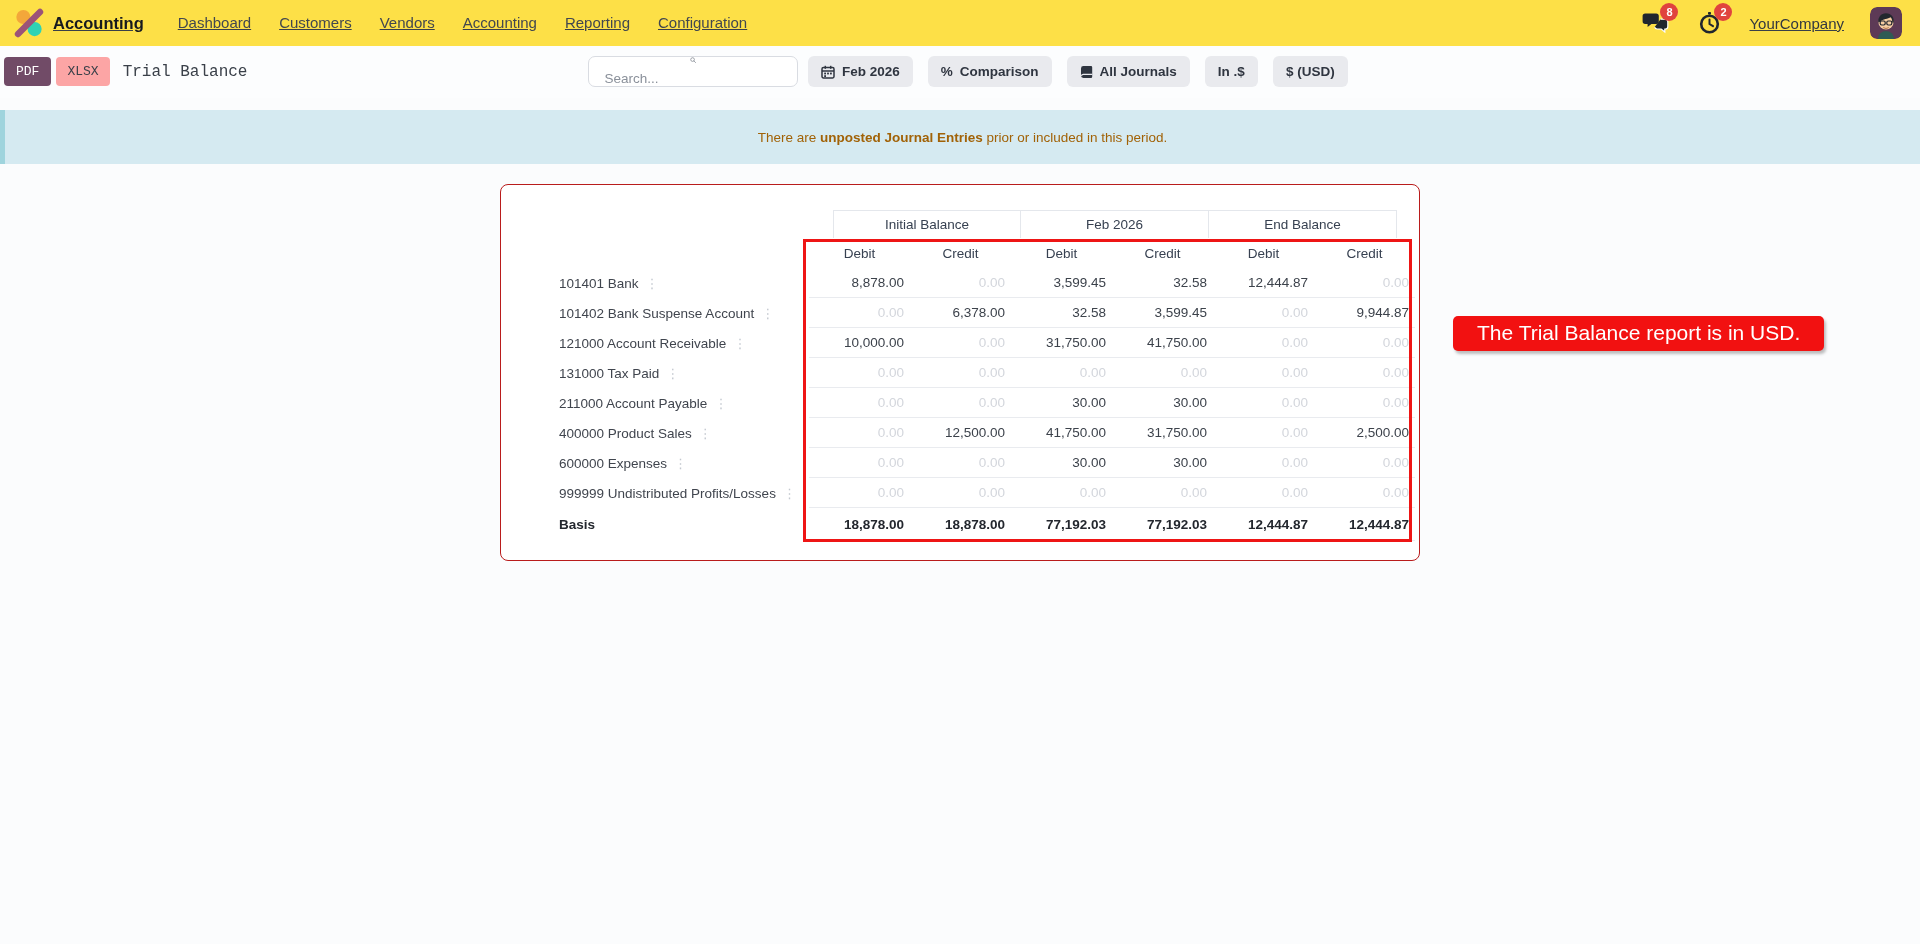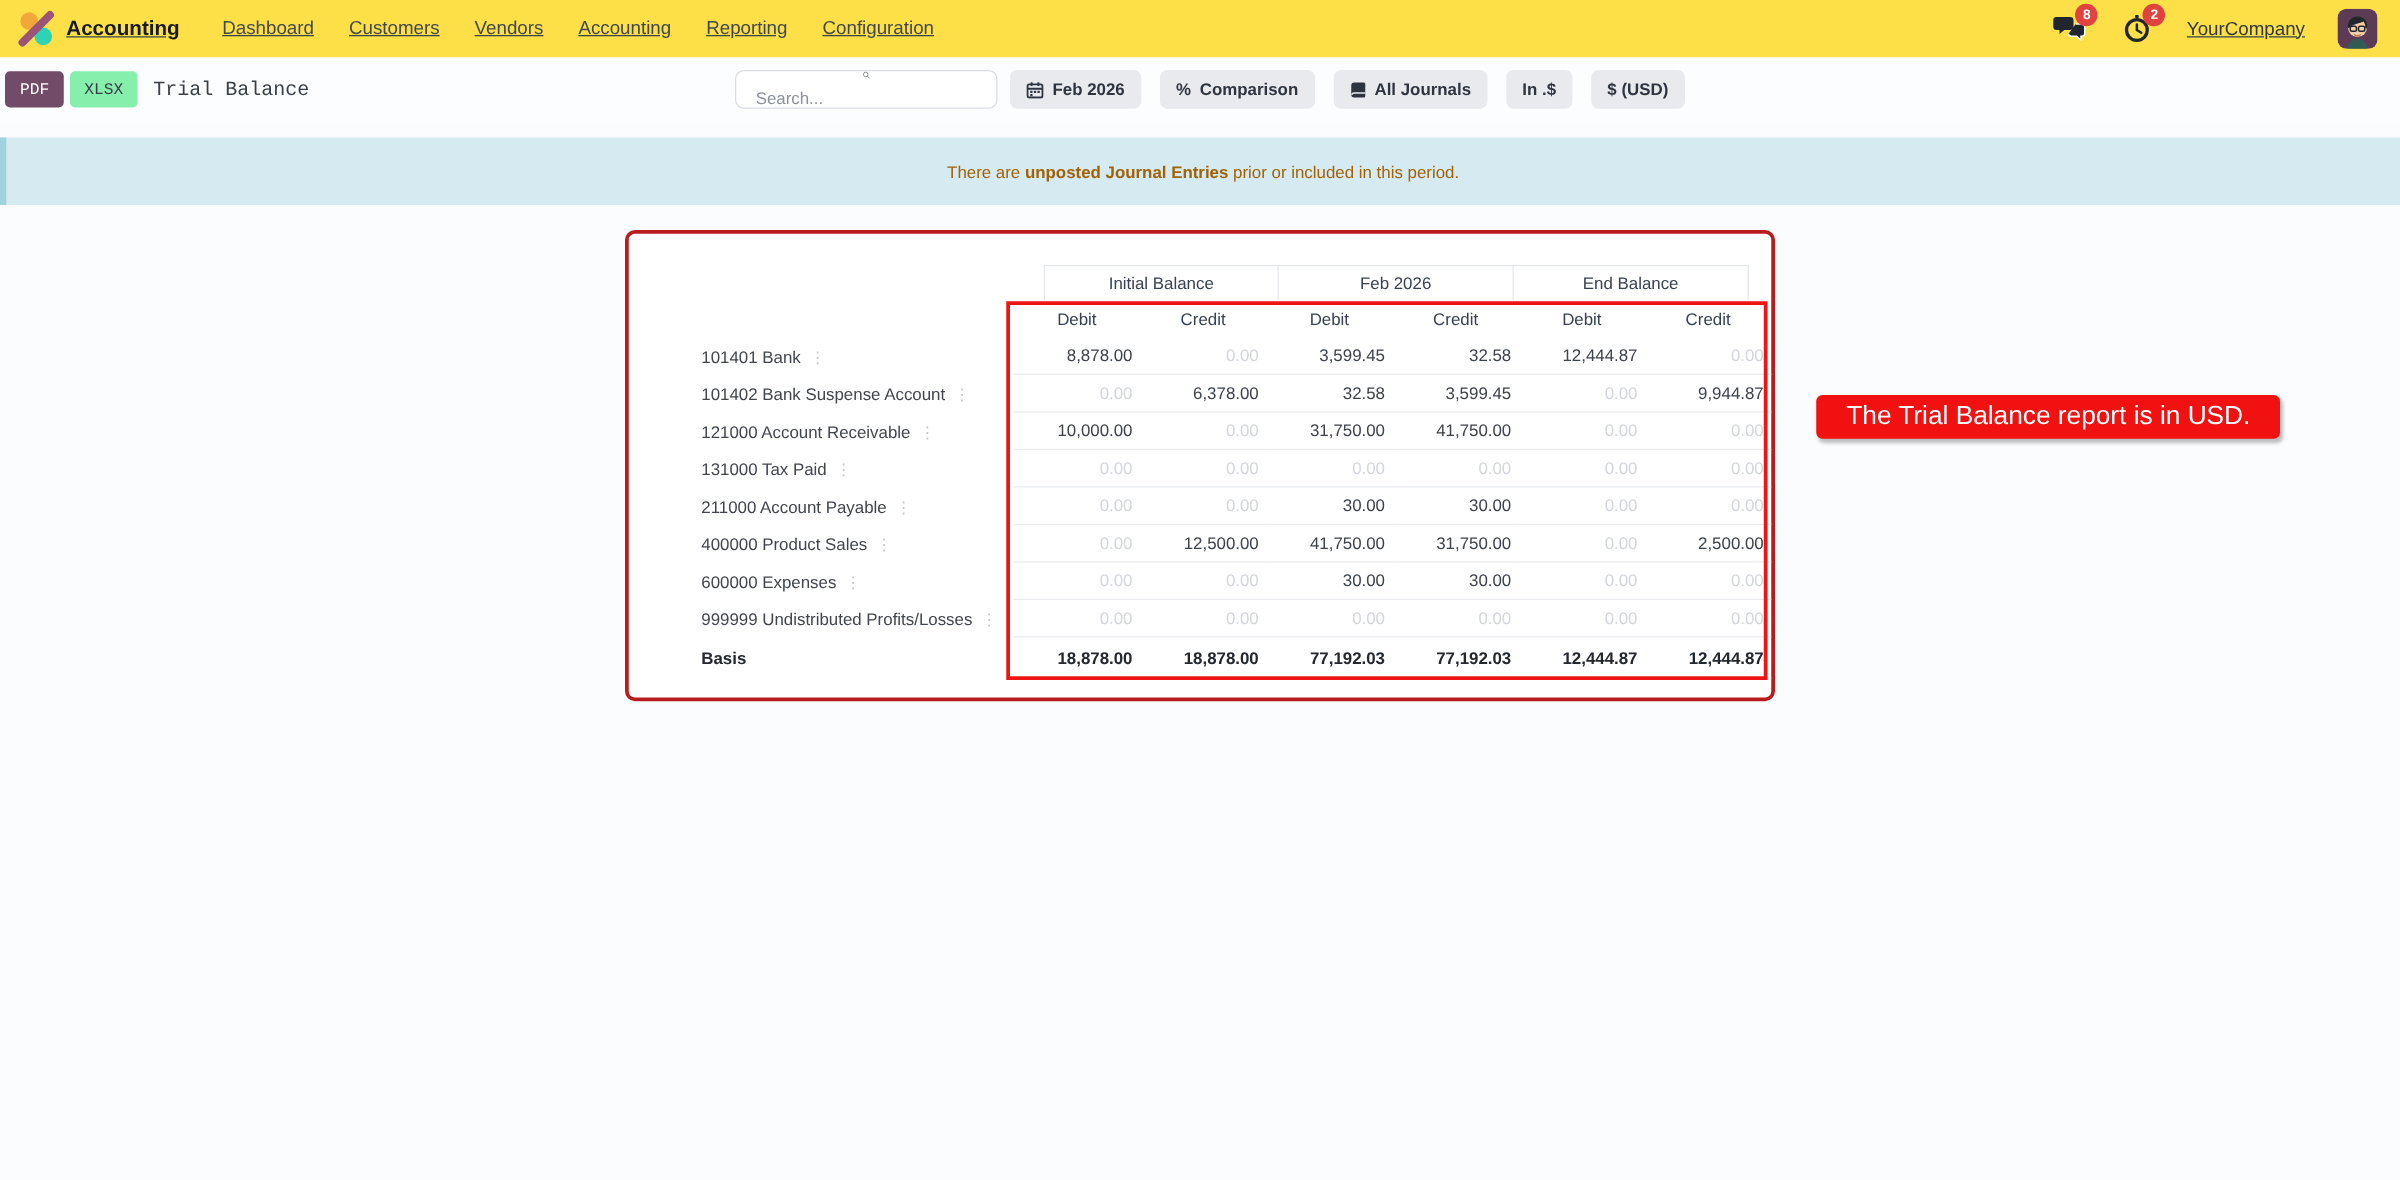--- a/index.html
+++ b/index.html
@@ -16,36 +16,36 @@
   .icon-wrap { position:relative; cursor:pointer; width:28px; height:26px; display:flex; align-items:center; justify-content:center; }
   .badge { position:absolute; top:-7px; right:-9px; min-width:18px; height:18px; padding:0 4px; background:#e0433e; color:#fff; font-size:11px; font-weight:700; border-radius:9px; display:flex; align-items:center; justify-content:center; }
   .company { font-size:15px; color:#32373f; cursor:pointer; }
   .avatar { width:32px; height:32px; border-radius:7px; overflow:hidden; cursor:pointer; display:block; }
 
   
   .control-panel { position:absolute; top:46px; left:0; right:0; height:52px; background:#fcfdfe; }
   .cp-left { position:absolute; left:4px; top:11px; display:flex; align-items:center;font-family:Liberation Mono, monospace; }
   .btn { border:none; cursor:pointer; font-family:inherit; }
   .btn-pdf { height:29px; padding:0 12px; border-radius:4px; background:#714B67; color:#fff; font-size:13px; font-weight:500; }
-  .btn-xlsx { height:29px; padding:0 11px; border-radius:4px; background:#86efac; color:#3a4049; font-size:13px; font-weight:500; margin-left:5px; }
+  .btn-xlsx { height:29px; padding:0 11px; border-radius:4px; background:#fca5a5; color:#3a4049; font-size:13px; font-weight:500; margin-left:5px; }
   .cp-title { margin-left:13px; font-size:16px; color:#3a4049; }
   .search-box { position:absolute; left:588px; top:10px; width:210px; height:31px; background:#fff; border:1px solid #d9dce2; border-radius:7px; display:flex; align-items:center; padding:0 10px; gap:8px;flex-direction:column; }
   .search-box input { border:none; outline:none; flex:1; font-size:13.5px; font-family:inherit; color:#3a4049; background:transparent; }
   .search-box input::placeholder { color:#8a909a; }
   .filters { position:absolute; left:808px; top:10px; display:flex; align-items:center; gap:15px; }
   .filter-btn { height:31px; padding:0 13px; border-radius:6px; background:#e9eaee; color:#2f3540; font-size:13.5px; font-weight:600; display:flex; align-items:center; gap:7px; white-space:nowrap; }
   .filter-btn .pct { font-weight:700; font-size:13.5px; }
   .filter-btn svg { display:block; }
 
   
   .alert { position:absolute; top:110px; left:0; right:0; height:54px; background:#d5eaf1; border-left:5px solid #9fd4dd; display:flex; align-items:center; justify-content:center; font-size:13.5px; color:#a16207; }
   .alert b { font-weight:700; }
 
   
-  .card { position:absolute; left:500px; top:184px; width:920px; height:377px; background:#fff; border:3px solid #b91c1c; border-radius:8px; }
+  .card { position:absolute; left:500px; top:184px; width:920px; height:377px; background:#fff; border:1px solid #b91c1c; border-radius:8px; }
   .group-row { display:flex; margin-top:25px; padding-left:332px; height:28px; }
   .group-cell { width:188px; border:1px solid #e4e7ec; border-bottom:none; display:flex; align-items:center; justify-content:center; font-size:13.5px; color:#374151; }
   .group-cell + .group-cell { border-left:none; }
   .grid-row { display:grid; grid-template-columns:308px repeat(6,101px); height:30px; }
   .sub-cell { display:flex; align-items:center; justify-content:center; font-size:13.5px; color:#374151; }
   .name-cell { display:flex; align-items:center; padding-left:58px; font-size:13.5px; color:#40454e; cursor:pointer; white-space:nowrap; overflow:hidden; }
   .kebab { color:#c3c8cf; margin-left:7px; font-size:13px; cursor:pointer; }
   .num { display:flex; align-items:center; justify-content:flex-end; padding-right:6px; font-size:13.5px; color:#3c424b; border-bottom:1px solid #e9ebef; }
   .num.muted { color:#d3d6dc; }
   .total-row { height:33px; }

